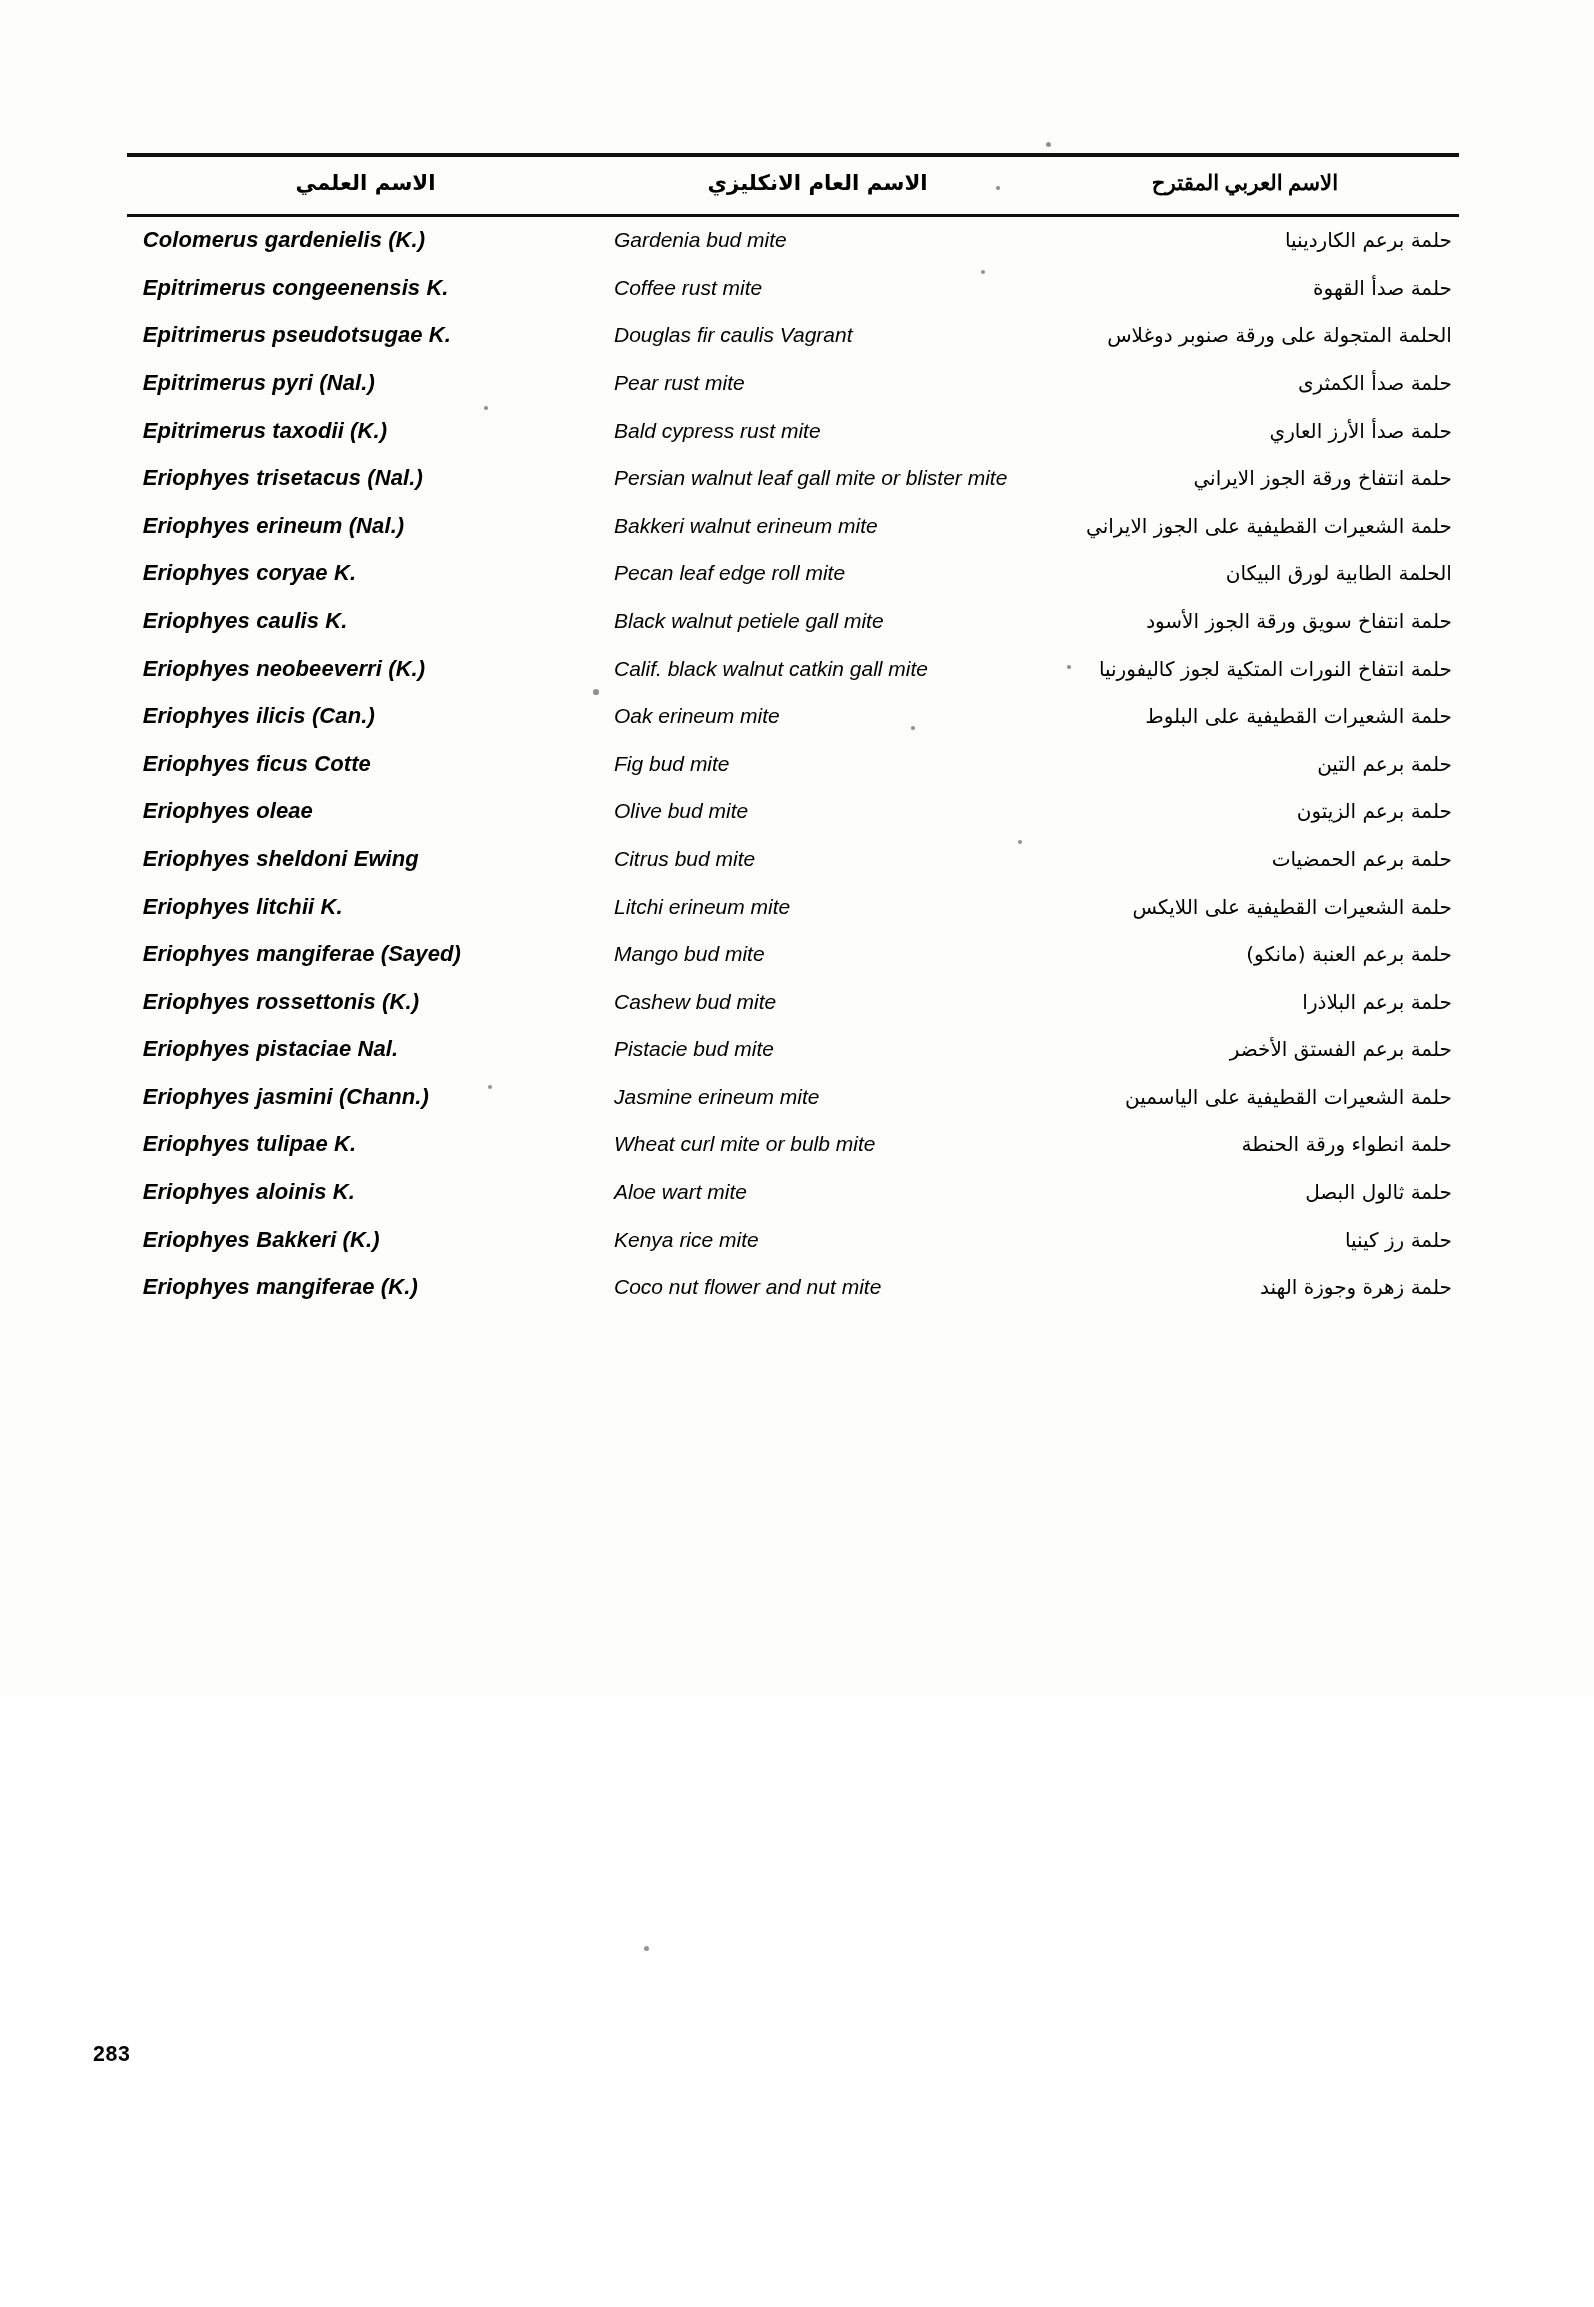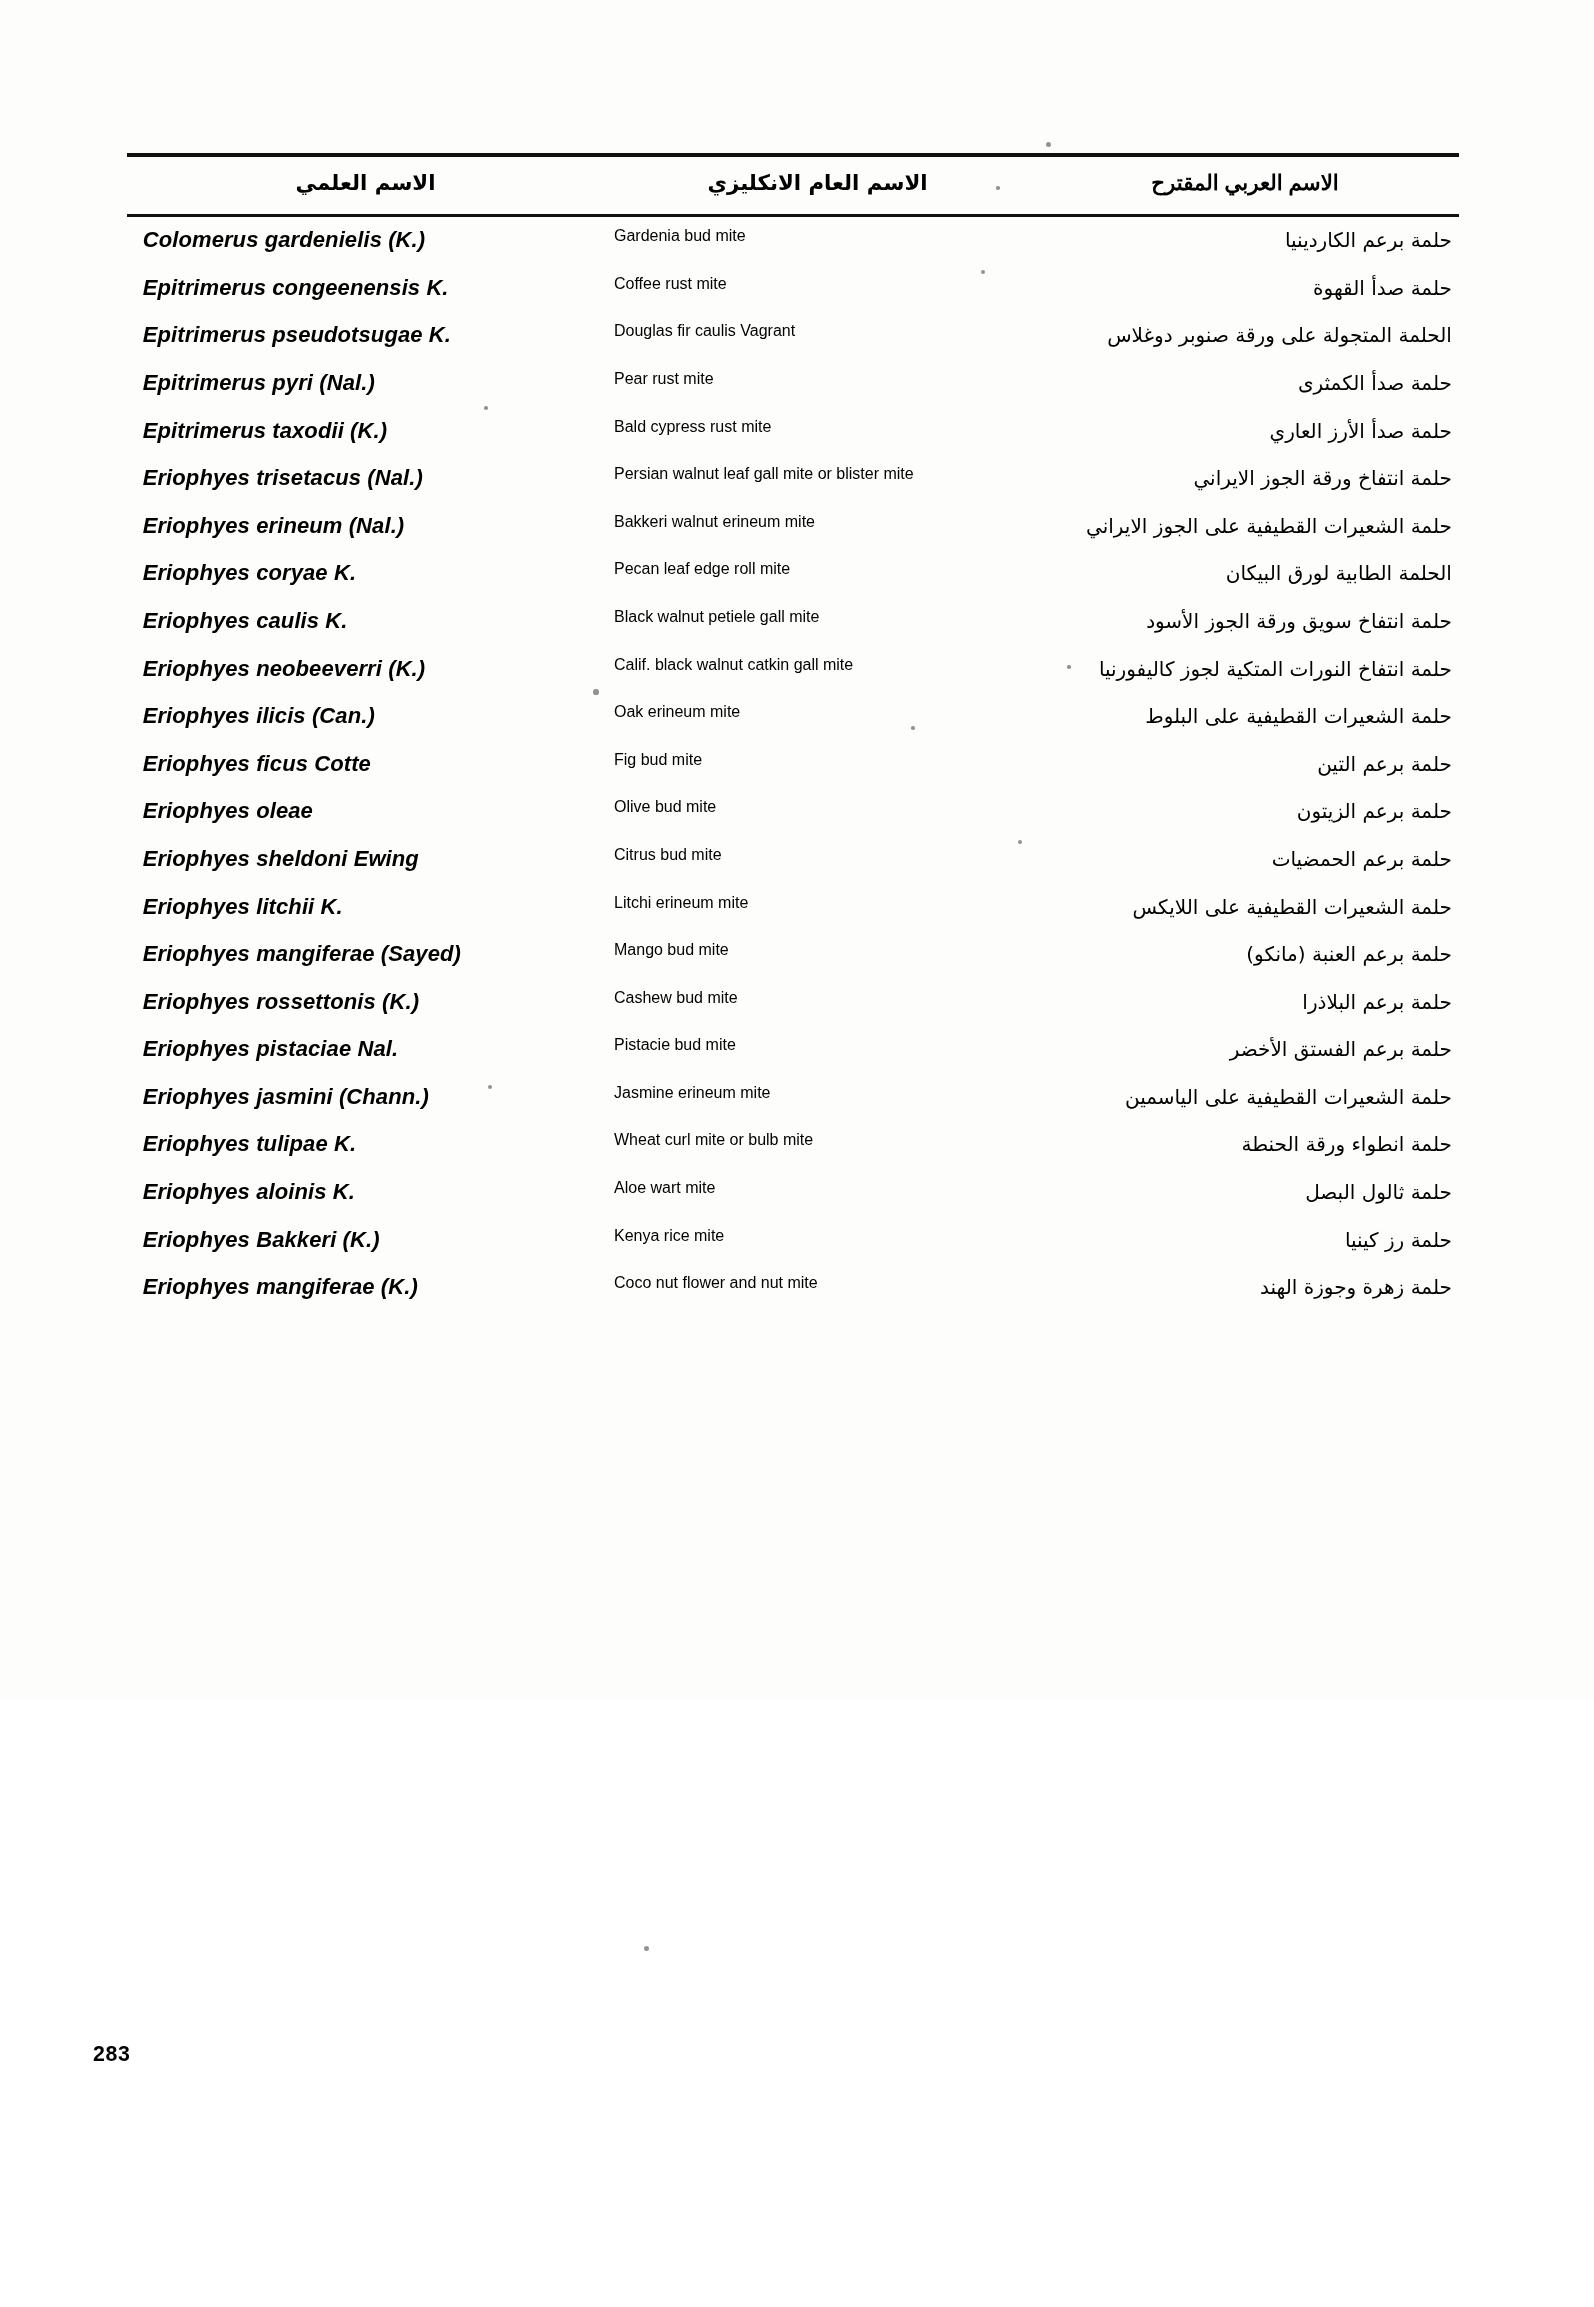--- a/index.html
+++ b/index.html
@@ -63,36 +63,37 @@
     letter-spacing: 0.4px;
   }
   th.head-eng {
     text-align: center;
     direction: rtl;
     font-family: "DejaVu Sans", sans-serif;
   }
   th.head-ara {
     text-align: center;
     direction: rtl;
-    font-family: Liberation Sans, sans-serif;
+    font-family: Liberation Serif, serif;
   }
   td {
     vertical-align: top;
     padding: 9.3px 0 9.3px 0;
   }
   td.sci {
     font-style: italic;
     font-weight: bold;
     font-size: 22px;
     padding-left: 15.7px;
     letter-spacing: 0.1px;
     line-height: 1.30;
   }
   td.eng {
-    font-size: 16px;
+    font-style: italic;
+    font-size: 21px;
     padding-left: 10px;
     line-height: 1.30;
   }
   td.ara {
     direction: rtl;
     text-align: right;
     font-family: "DejaVu Sans", sans-serif;
     font-size: 20px;
     line-height: 1.45;
     padding-right: 7.1px;

